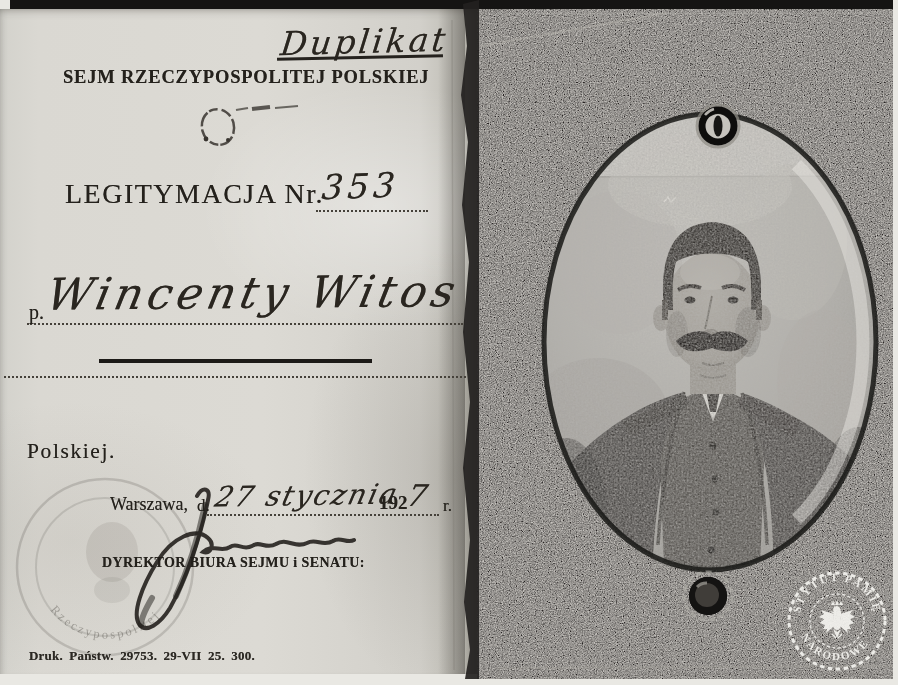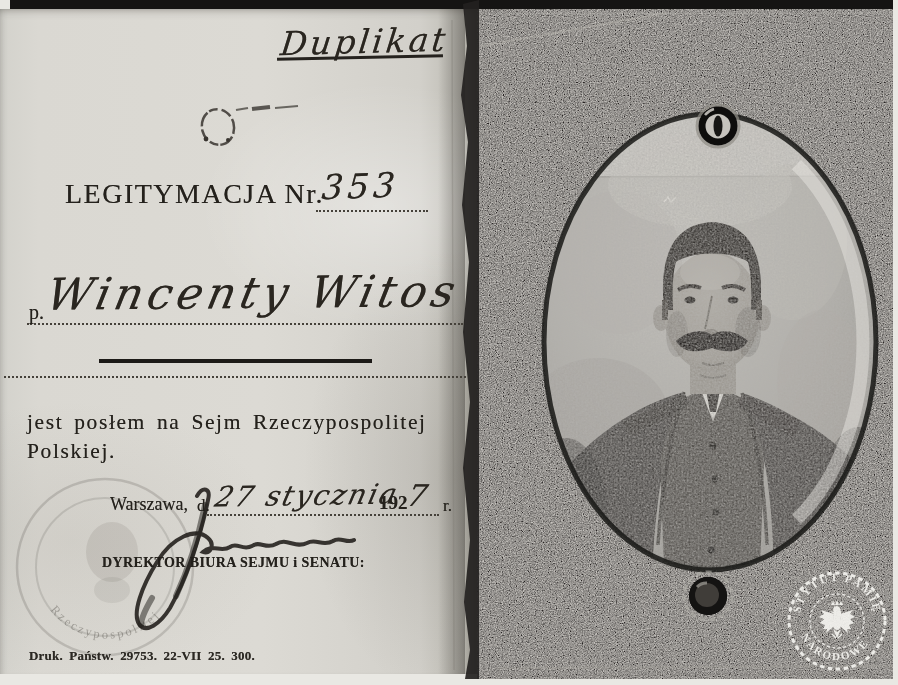--- a/index.html
+++ b/index.html
@@ -195,46 +195,46 @@
         <ellipse cx="0" cy="1" rx="4.5" ry="7"></ellipse>
         <path d="M -4,7 L 0,16 L 4,7 L 0,10 Z"></path>
         <path d="M -5,12 L -1,16 M 5,12 L 1,16" stroke="#f4f3ef" stroke-width="1.5"></path>
       </g>
     </g>
   </svg>
 
   <div class="txt hand" style="left:281px;top:22px;font-size:33px;letter-spacing:3px;transform:skewX(-8deg) rotate(-1.5deg);">Duplikat</div>
   <div style="position:absolute;left:277px;top:56px;width:166px;height:2.5px;background:#25221e;transform:rotate(-1.2deg);z-index:2;"></div>
 
+  <div class="txt" style="left:63px;top:67px;font-size:18.5px;font-weight:bold;letter-spacing:0.8px;">SEJM RZECZYPOSPOLITEJ POLSKIEJ</div>
 
   <div class="txt" style="left:65px;top:178px;font-size:28px;letter-spacing:1.5px;">LEGITYMACJA Nr.</div>
   <div class="txt hand" style="left:322px;top:166px;font-size:34px;letter-spacing:4px;transform:skewX(-6deg) rotate(-2deg);">353</div>
   <div class="dotline" style="left:316px;top:184px;width:112px;height:26px;"></div>
 
   <div class="txt" style="left:29px;top:301px;font-size:20px;">p.</div>
   <div class="dotline" style="left:27px;top:297px;width:436px;height:26px;"></div>
   <div class="txt hand" style="left:48px;top:267px;font-size:44px;letter-spacing:4.5px;transform:skewX(-12deg) rotate(-0.5deg);">Wincenty Witos</div>
 
   <div style="position:absolute;left:99px;top:359px;width:273px;height:3.5px;background:#1c1a17;z-index:2;"></div>
   <div class="dotline" style="left:4px;top:350px;width:462px;height:26px;"></div>
 
-  <div class="txt" style="left:27px;top:410px;font-size:21.5px;letter-spacing:1.6px;word-spacing:4px;">jest posłem na Sejm Rzeczypospolitej</div>
   <div class="txt" style="left:27px;top:439px;font-size:21.5px;letter-spacing:1.6px;text-align:center;">Polskiej.</div>
 
   <div class="txt" style="left:110px;top:494px;font-size:18px;text-align:right;">Warszawa,</div>
   <div class="txt" style="left:197px;top:496px;font-size:17px;">d.</div>
   <div class="dotline" style="left:207px;top:488px;width:232px;height:26px;"></div>
   <div class="txt hand" style="left:216px;top:479px;font-size:28px;letter-spacing:2px;transform:skewX(-14deg) rotate(-1deg);">27 stycznia</div>
   <div class="txt" style="left:379px;top:492px;font-size:19px;font-weight:bold;text-align:center;">192</div>
   <div class="txt hand" style="left:408px;top:478px;font-size:30px;transform:skewX(-12deg);">7</div>
   <div class="txt" style="left:443px;top:496px;font-size:17px;">r.</div>
 
   <div class="txt" style="left:102px;top:555px;font-size:14px;font-weight:bold;letter-spacing:0.4px;text-align:right;">DYREKTOR BIURA SEJMU i SENATU:</div>
 
-  <div class="txt" style="left:29px;top:648px;font-size:13px;font-weight:bold;letter-spacing:0.2px;word-spacing:3px;color:#2b2823;">Druk. Państw. 29753. 22-VII 25. 300.</div>
+  <div class="txt" style="left:29px;top:648px;font-size:13px;font-weight:bold;letter-spacing:0.2px;word-spacing:3px;color:#2b2823;">Druk. Państw. 29753. 29-VII 25. 300.</div>
 
   <svg id="sig" width="898" height="685" viewBox="0 0 898 685" xmlns="http://www.w3.org/2000/svg">
     <g fill="none" stroke="#201d19" stroke-linecap="round">
       <path stroke-width="4" opacity="0.88" d="M 197,496
         C 203,486 211,488 208,500
         C 201,535 186,580 170,608
         C 160,624 146,634 139,624
         C 132,613 142,586 157,562
         C 172,537 196,527 208,538
         C 215,544 211,555 203,552

